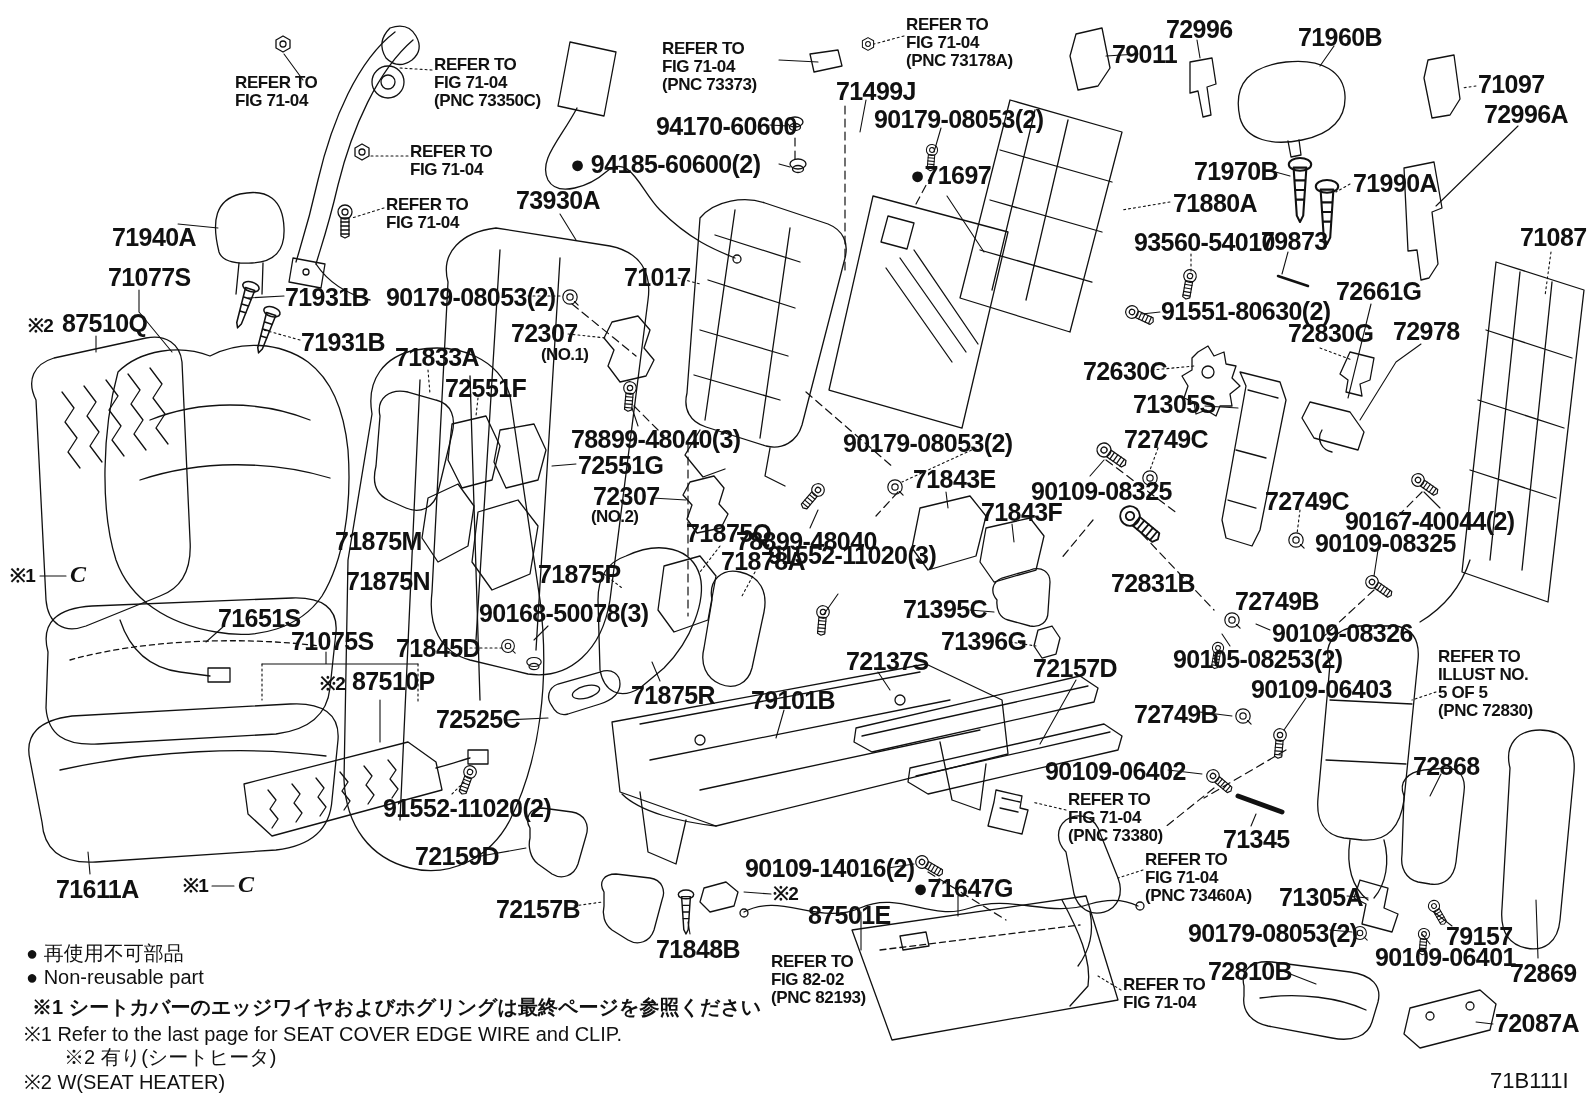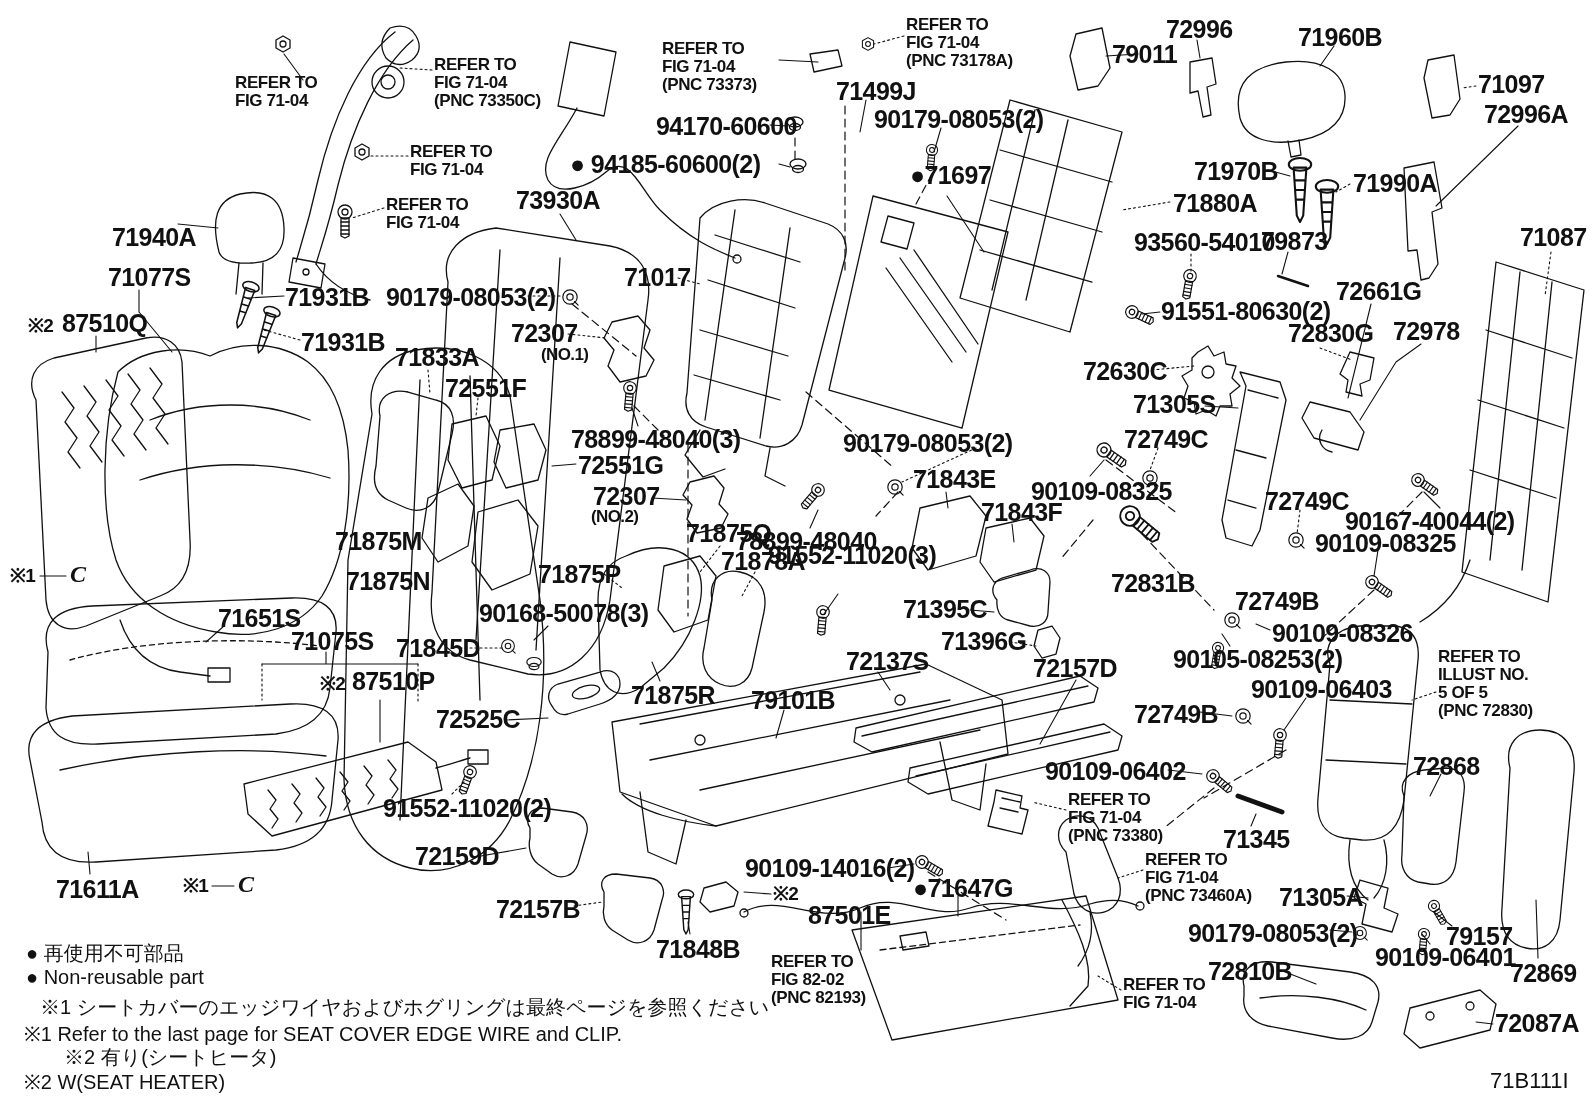--- a/index.html
+++ b/index.html
@@ -418,19 +418,19 @@
       <div class="lbl" style="left: 913px; top: 875px;">●71647G</div>
       <div class="lbl md" style="left: 771px; top: 953px;">
         <div>REFER TO</div>
         <div>FIG 82-02</div>
         <div>(PNC 82193)</div>
       </div>
     </div>
   <div id="notes">
       <div class="note" style="left: 26px; top: 940px;">● 再使用不可部品</div>
       <div class="note" style="left: 26px; top: 966px;">● Non-reusable part</div>
-      <div class="note" style="left: 40px; top: 994px;">※1 シートカバーのエッジワイヤおよびホグリングは最終ページを参照ください</div>
+      <div class="note" style="left: 32px; top: 994px; font-weight: bold;">※1 シートカバーのエッジワイヤおよびホグリングは最終ページを参照ください</div>
       <div class="note" style="left: 24px; top: 1020px;">※1 Refer to the last page for SEAT COVER EDGE WIRE and CLIP.</div>
       <div class="note" style="left: 24px; top: 1044px; margin-left: 40px;">※2 有り(シートヒータ)</div>
       <div class="note" style="left: 24px; top: 1068px;">※2 W(SEAT HEATER)</div>
     </div>
   <div id="code">71B111I</div>
 </div>
 
 </body></html>

